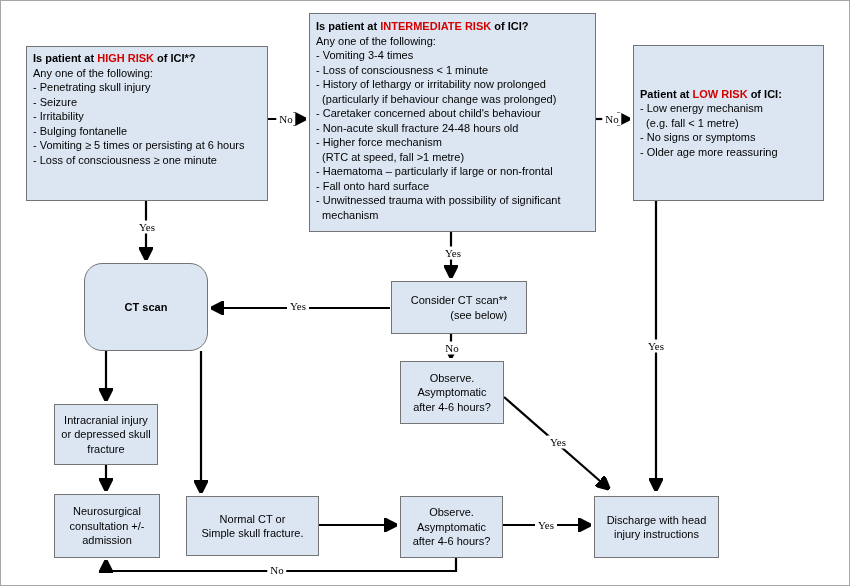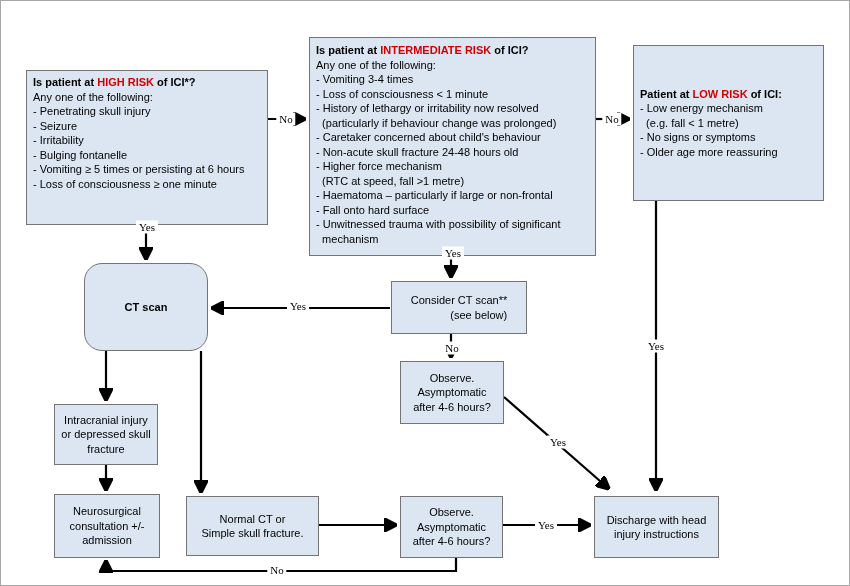--- a/index.html
+++ b/index.html
@@ -17,21 +17,21 @@
   .edges .arrowhead-shape { fill: var(--line, #000); }
 
   .box {
     position: absolute;
     background: var(--box-fill, #dce6f2);
     border: 1px solid var(--box-border, #777);
     font-size: 11px;
     line-height: 14.5px;
   }
   .box .line { white-space: pre; }
-  .box.txt { padding: 4px 6px 3px 6px; margin-top: 24px; }
+  .box.txt { padding: 4px 6px 3px 6px; }
   .box.center {
     display: flex; flex-direction: column;
     align-items: center; justify-content: center;
     text-align: center;
   }
   .box.vcenter {
     display: flex; flex-direction: column;
     justify-content: center;
     padding: 0 6px;
   }
@@ -89,21 +89,21 @@
         <div class="line">- Loss of consciousness ≥ one minute</div>
       </div>
   </div>
 
   <div class="box txt" style="left:308px; top:12px; width:287px; height:219px; padding-top:5px;">
     <div class="title line"><span>Is patient at </span><span class="hl">INTERMEDIATE RISK</span><span> of ICI?</span></div>
     <div>
         <div class="line">Any one of the following:</div>
         <div class="line">- Vomiting 3-4 times</div>
         <div class="line">- Loss of consciousness &lt; 1 minute</div>
-        <div class="line">- History of lethargy or irritability now resolved</div>
+        <div class="line">- History of lethargy or irritability now prolonged</div>
         <div class="line">  (particularly if behaviour change was prolonged)</div>
         <div class="line">- Caretaker concerned about child's behaviour</div>
         <div class="line">- Non-acute skull fracture 24-48 hours old</div>
         <div class="line">- Higher force mechanism</div>
         <div class="line">  (RTC at speed, fall &gt;1 metre)</div>
         <div class="line">- Haematoma – particularly if large or non-frontal</div>
         <div class="line">- Fall onto hard surface</div>
         <div class="line">- Unwitnessed trauma with possibility of significant</div>
         <div class="line">  mechanism</div>
       </div>

